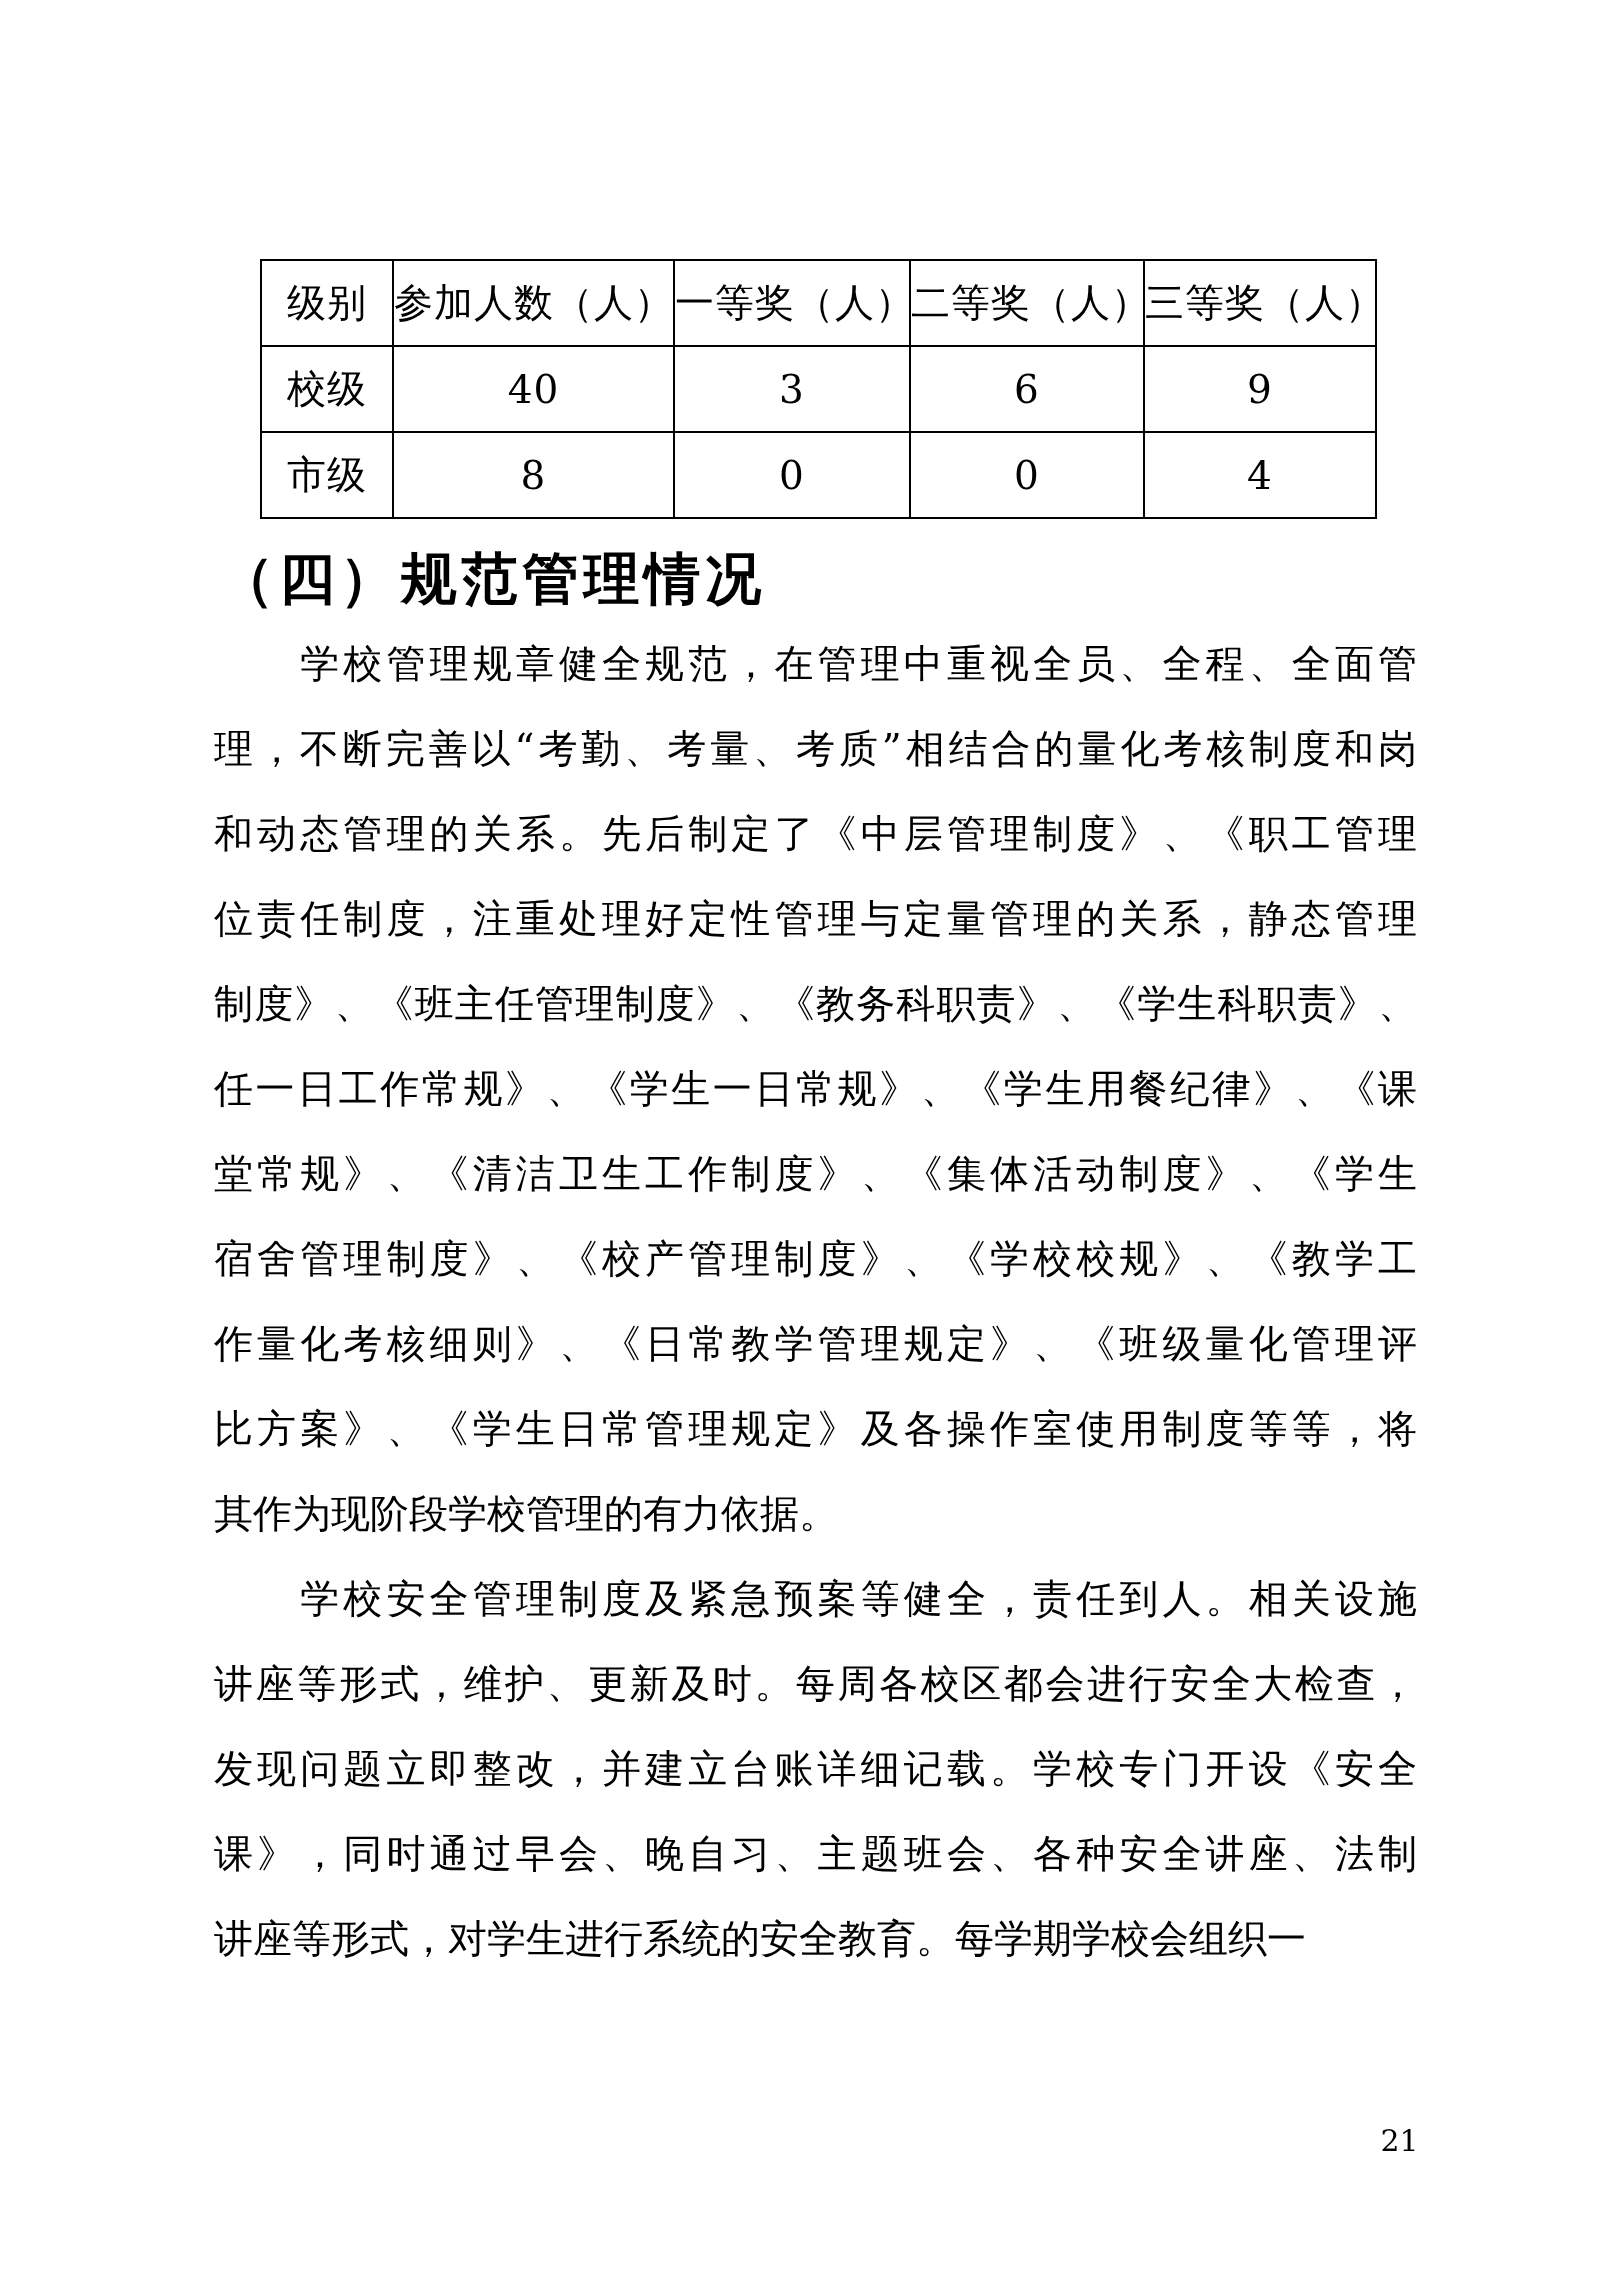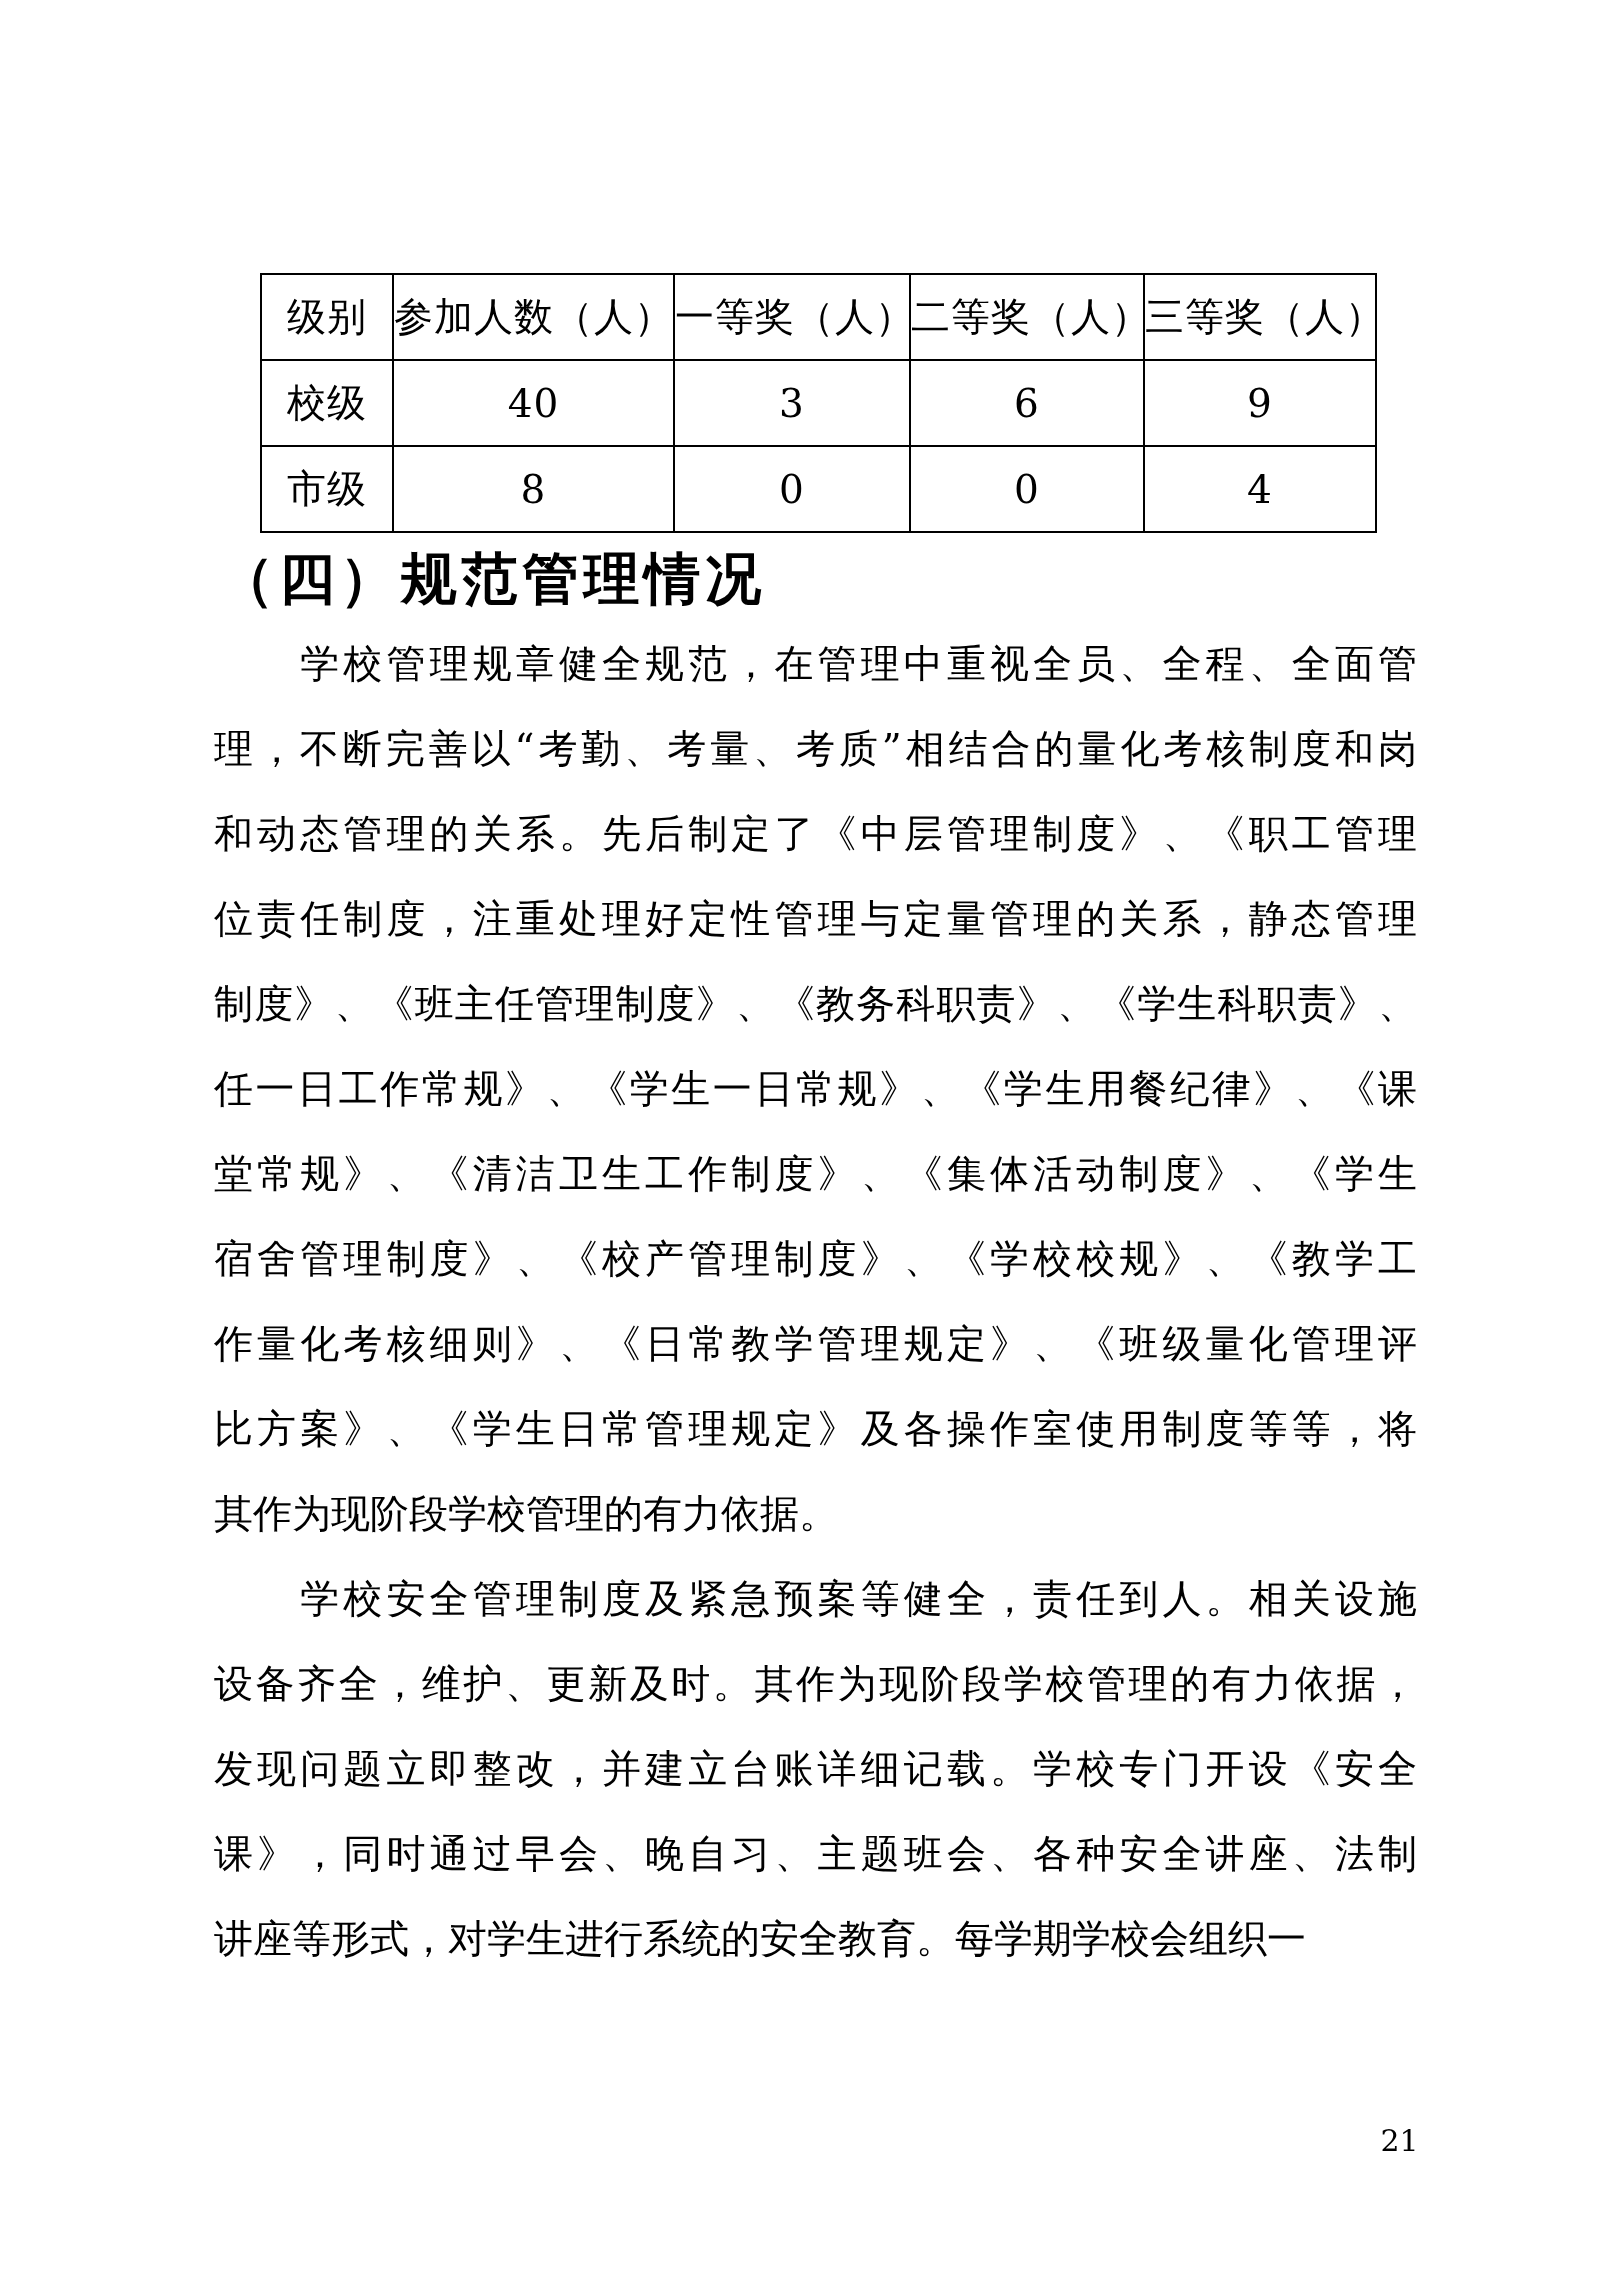--- a/index.html
+++ b/index.html
@@ -15,21 +15,21 @@
     background: #ffffff;
     color: #000000;
     font-family: "DejaVu Serif", "Liberation Serif", serif;
     overflow: hidden;
   }
 
   
   .award-table {
     position: absolute;
     left: 260px;
-    top: 273px;
+    top: 259px;
     width: 1116px;
     border-collapse: collapse;
     table-layout: fixed;
   }
   .award-table th,
   .award-table td {
     border: 2px solid #000000;
     height: 84px;
     padding: 0;
     text-align: center;
@@ -135,21 +135,21 @@
         <div class="line">制度》、《班主任管理制度》、《教务科职责》、《学生科职责》、</div>
         <div class="line">任一日工作常规》、《学生一日常规》、《学生用餐纪律》、《课</div>
         <div class="line">堂常规》、《清洁卫生工作制度》、《集体活动制度》、《学生</div>
         <div class="line">宿舍管理制度》、《校产管理制度》、《学校校规》、《教学工</div>
         <div class="line">作量化考核细则》、《日常教学管理规定》、《班级量化管理评</div>
         <div class="line">比方案》、《学生日常管理规定》及各操作室使用制度等等，将</div>
         <div class="line last">其作为现阶段学校管理的有力依据。</div>
       </div>
     <div class="para">
         <div class="line">　　学校安全管理制度及紧急预案等健全，责任到人。相关设施</div>
-        <div class="line">设备齐全，维护、更新及时。其作为现阶段学校管理的有力依据，</div>
+        <div class="line">讲座等形式，维护、更新及时。每周各校区都会进行安全大检查，</div>
         <div class="line">发现问题立即整改，并建立台账详细记载。学校专门开设《安全</div>
         <div class="line">课》，同时通过早会、晚自习、主题班会、各种安全讲座、法制</div>
         <div class="line last">讲座等形式，对学生进行系统的安全教育。每学期学校会组织一</div>
       </div>
   </div>
 
   <div class="page-number">21</div>
 
 </div>
 

